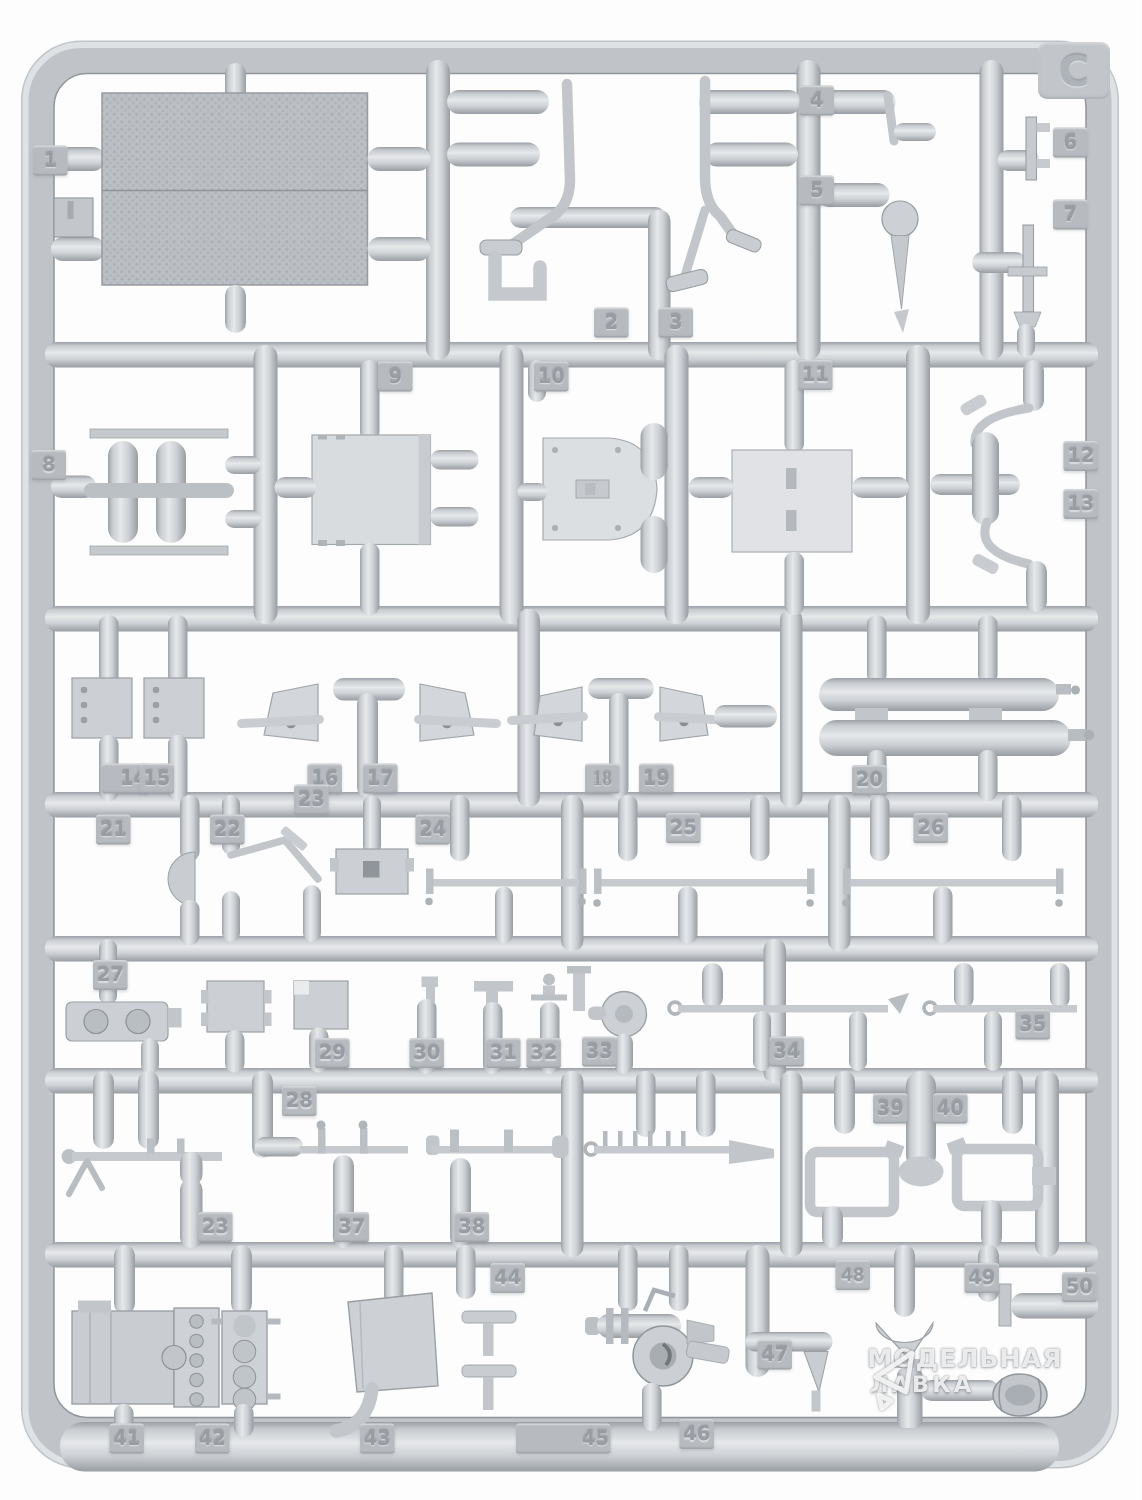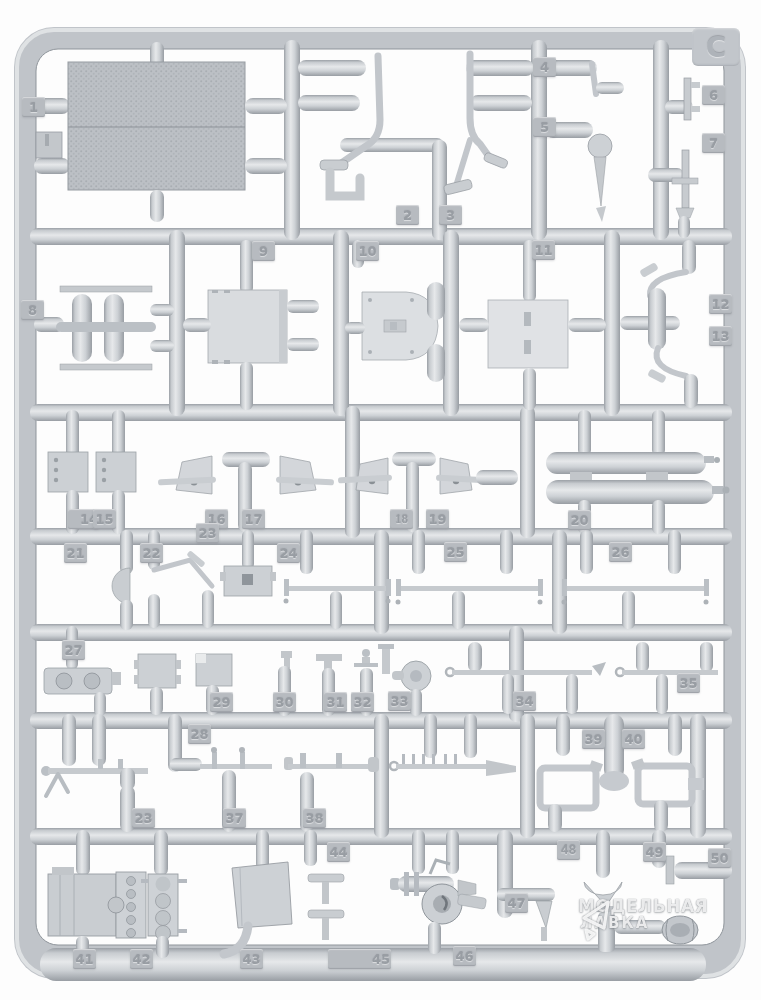--- a/index.html
+++ b/index.html
@@ -576,21 +576,21 @@
       <div class="tag" style="left: 677px; top: 673px;">35</div>
       <div class="tag" style="left: 132px; top: 808px;">23</div>
       <div class="tag" style="left: 223px; top: 808px;">37</div>
       <div class="tag" style="left: 303px; top: 808px;">38</div>
       <div class="tag" style="left: 582px; top: 729px;">39</div>
       <div class="tag" style="left: 622px; top: 729px;">40</div>
       <div class="tag" style="left: 73px; top: 949px;">41</div>
       <div class="tag" style="left: 130px; top: 949px;">42</div>
       <div class="tag" style="left: 240px; top: 949px;">43</div>
       <div class="tag" style="left: 327px; top: 842px;">44</div>
-      <div class="tag" style="left: 328px; top: 949px; padding-left: 44px;">45</div>
+      <div class="tag" style="left: 344px; top: 949px; padding-left: 44px;">45</div>
       <div class="tag" style="left: 453px; top: 946px;">46</div>
       <div class="tag" style="left: 505px; top: 893px;">47</div>
       <div class="tag" style="left: 557px; top: 840px; font-family: Liberation Mono, monospace;">48</div>
       <div class="tag" style="left: 643px; top: 842px;">49</div>
       <div class="tag" style="left: 708px; top: 848px;">50</div>
     </div>
 
 <div class="tag-letter">C</div>
 
 <div class="watermark">

